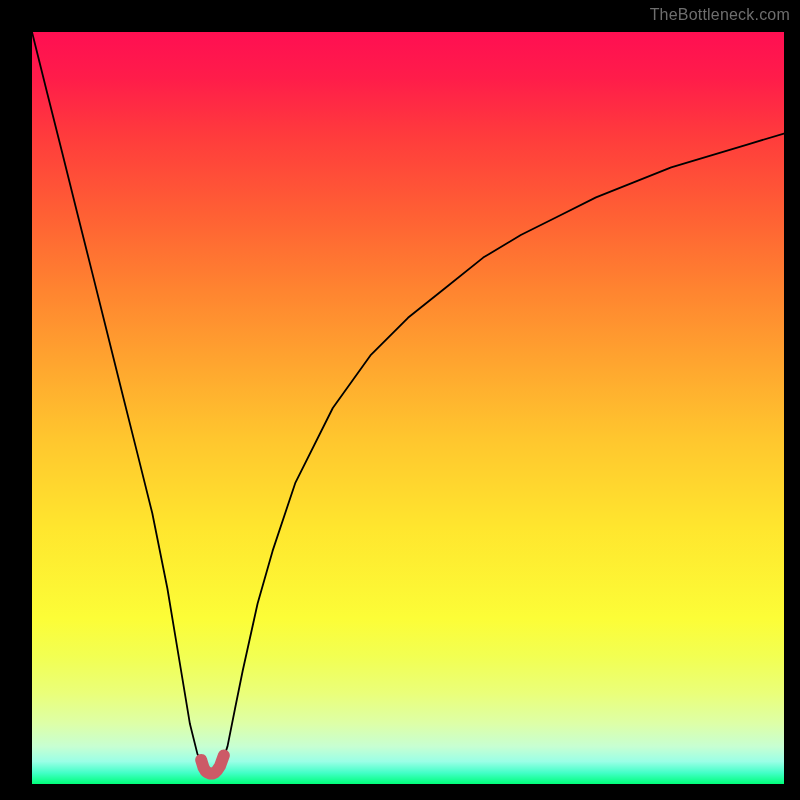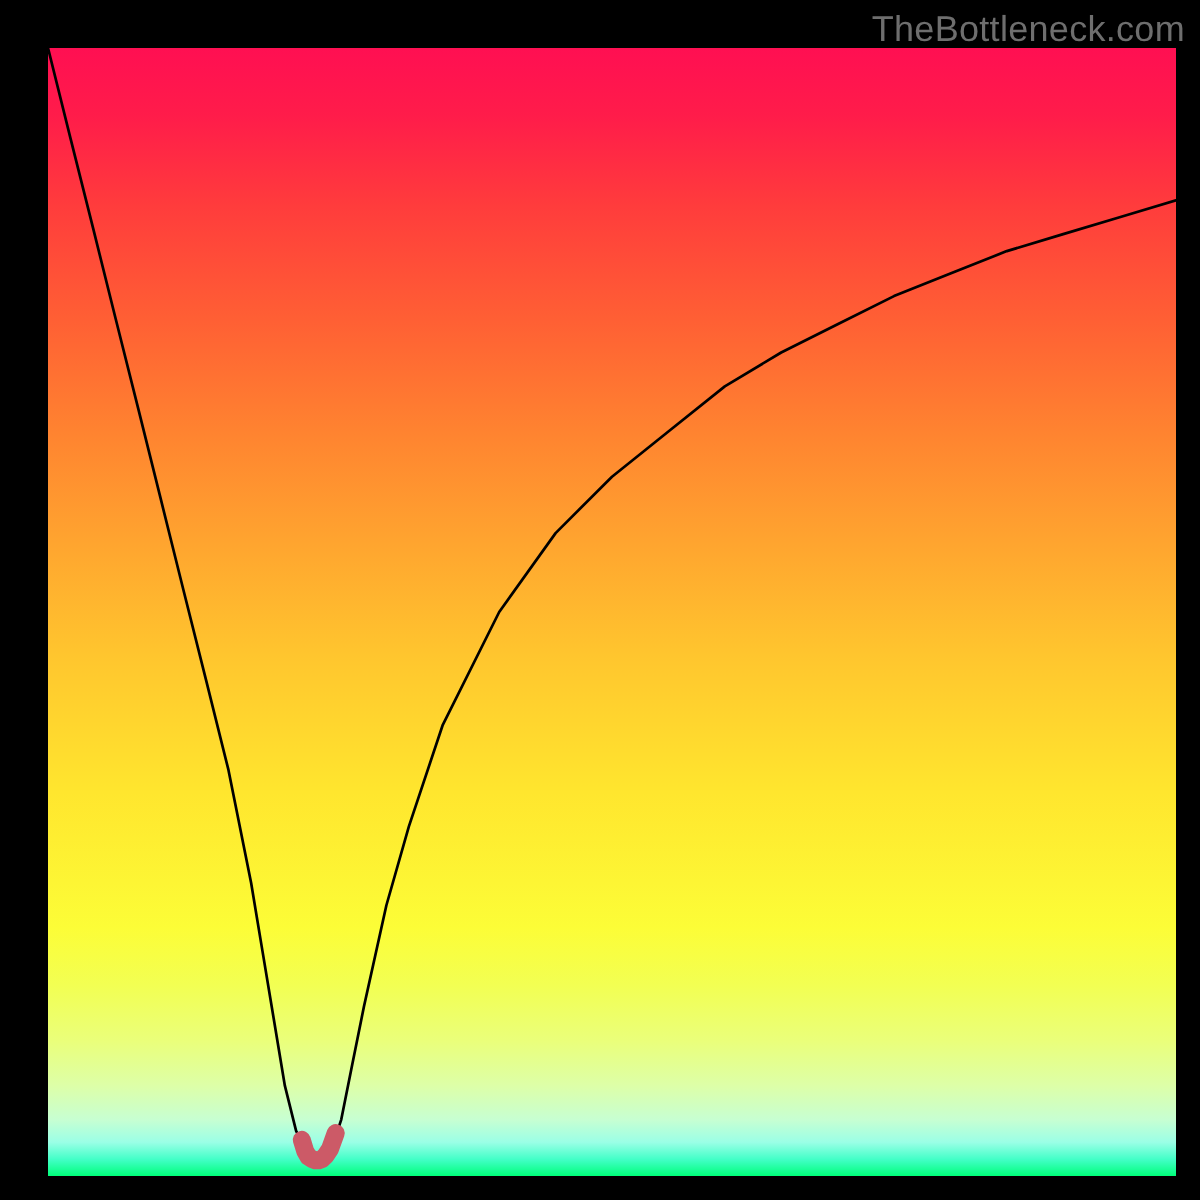--- a/index.html
+++ b/index.html
@@ -56,21 +56,21 @@
     position: absolute;
     left: 0; top: 0;
     width: 752px;
     height: 752px;
   }
   .watermark {
     position: absolute;
     top: 6px;
     right: 10px;
     font-family: Arial, Helvetica, sans-serif;
-    font-size: 24px;
+    font-size: 16px;
     color: #6e6e6e;
     letter-spacing: 0.2px;
   }
 </style>
 </head>
 <body>
 
 <div class="outer">
 
   <div class="plot">

